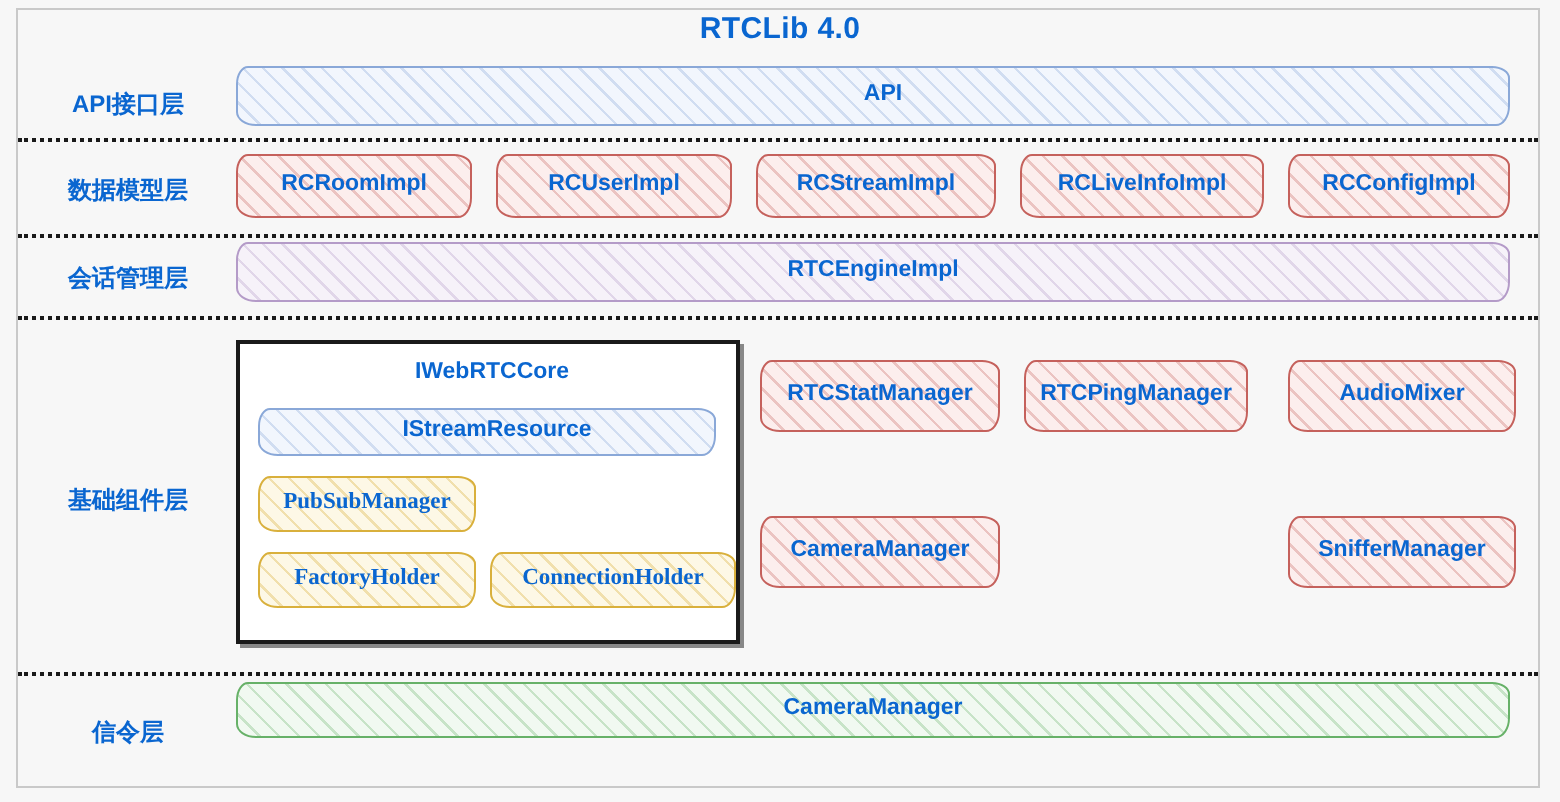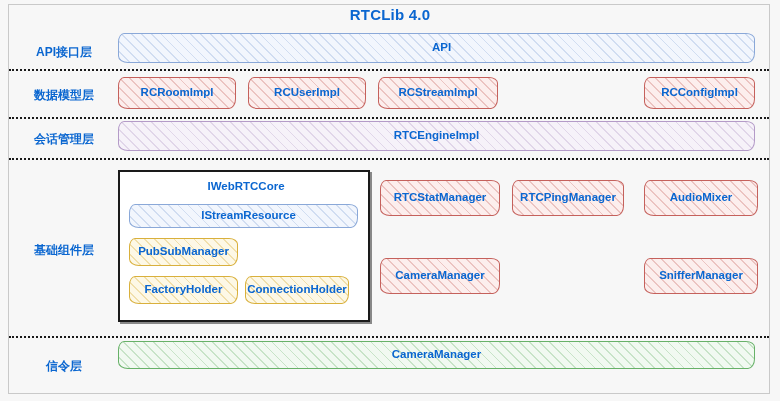--- a/index.html
+++ b/index.html
@@ -119,20 +119,21 @@
   .n-yellow {
     border: 1.6px solid #d9b03c;
     background-color: #fdf8e6;
     background-image: repeating-linear-gradient(
       45deg,
       rgba(217,176,60,0.34) 0px,
       rgba(217,176,60,0.34) 1.2px,
       rgba(255,255,255,0) 1.2px,
       rgba(255,255,255,0) 7px
     );
+    font-family: Liberation Serif, serif;
   }
   
   .n-green {
     border: 1.6px solid #67b168;
     background-color: #f1f9f1;
     background-image: repeating-linear-gradient(
       45deg,
       rgba(103,177,104,0.30) 0px,
       rgba(103,177,104,0.30) 1.2px,
       rgba(255,255,255,0) 1.2px,
@@ -189,20 +190,23 @@
 
   <div class="node n-red" style="left:118px; top:77px; width:118px; height:32px;">
     <span class="lbl">RCRoomImpl</span>
   </div>
   <div class="node n-red" style="left:248px; top:77px; width:118px; height:32px;">
     <span class="lbl">RCUserImpl</span>
   </div>
   <div class="node n-red" style="left:378px; top:77px; width:120px; height:32px;">
     <span class="lbl">RCStreamImpl</span>
   </div>
+  <div class="node n-red" style="left:510px; top:77px; width:122px; height:32px;">
+    <span class="lbl">RCLiveInfoImpl</span>
+  </div>
   <div class="node n-red" style="left:644px; top:77px; width:111px; height:32px;">
     <span class="lbl">RCConfigImpl</span>
   </div>
 
   <div class="node n-purple" style="left:118px; top:121px; width:637px; height:30px;">
     <span class="lbl">RTCEngineImpl</span>
   </div>
 
   <div id="core-box">
     <div id="core-title">IWebRTCCore</div>
@@ -211,21 +215,21 @@
   <div class="node n-blue" style="left:129px; top:204px; width:229px; height:24px;">
     <span class="lbl">IStreamResource</span>
   </div>
 
   <div class="node n-yellow" style="left:129px; top:238px; width:109px; height:28px;">
     <span class="lbl">PubSubManager</span>
   </div>
   <div class="node n-yellow" style="left:129px; top:276px; width:109px; height:28px;">
     <span class="lbl">FactoryHolder</span>
   </div>
-  <div class="node n-yellow" style="left:245px; top:276px; width:104px; height:28px;">
+  <div class="node n-yellow" style="left:245px; top:276px; width:123px; height:28px;">
     <span class="lbl">ConnectionHolder</span>
   </div>
 
   <div class="node n-red" style="left:380px; top:180px; width:120px; height:36px;">
     <span class="lbl">RTCStatManager</span>
   </div>
   <div class="node n-red" style="left:512px; top:180px; width:112px; height:36px;">
     <span class="lbl">RTCPingManager</span>
   </div>
   <div class="node n-red" style="left:644px; top:180px; width:114px; height:36px;">

